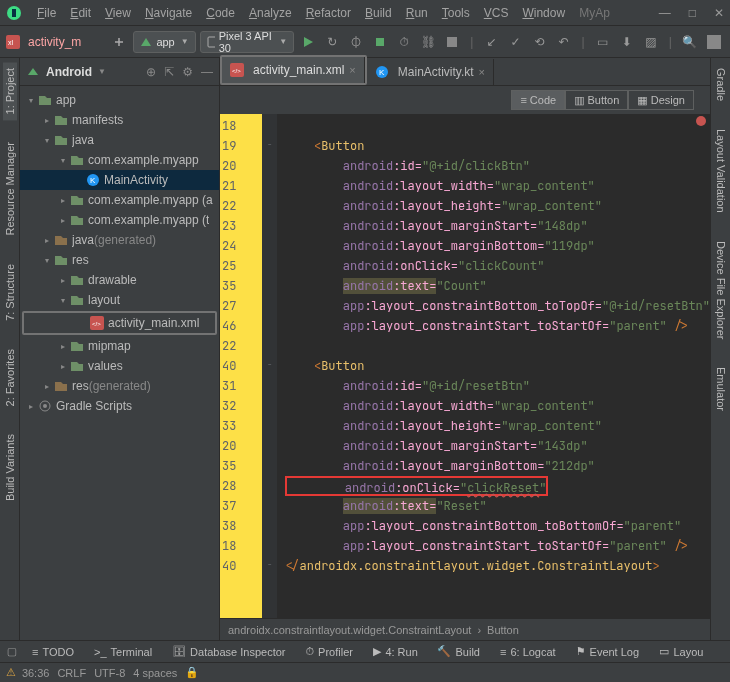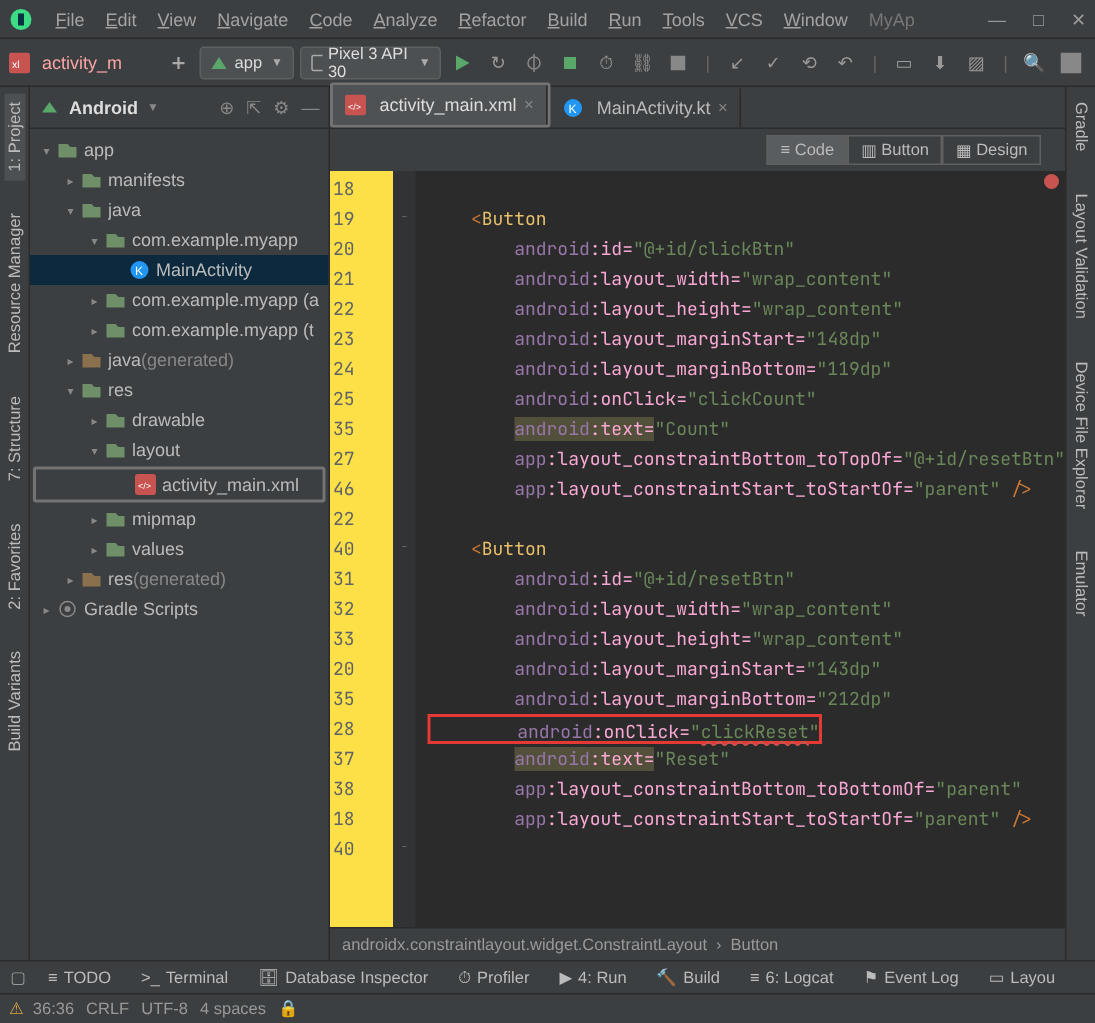--- a/index.html
+++ b/index.html
@@ -446,20 +446,21 @@
           <div class="cline">    <span class="op">&lt;</span><span class="tag">Button</span></div>
           <div class="cline">        <span class="ns">android</span><span class="attr">:id=</span><span class="str">"@+id/resetBtn"</span></div>
           <div class="cline">        <span class="ns">android</span><span class="attr">:layout_width=</span><span class="str">"wrap_content"</span></div>
           <div class="cline">        <span class="ns">android</span><span class="attr">:layout_height=</span><span class="str">"wrap_content"</span></div>
           <div class="cline">        <span class="ns">android</span><span class="attr">:layout_marginStart=</span><span class="str">"143dp"</span></div>
           <div class="cline">        <span class="ns">android</span><span class="attr">:layout_marginBottom=</span><span class="str">"212dp"</span></div>
           <div class="cline"><div class="cline rhlbox" style="display: inline-block;">        <span class="ns">android</span><span class="attr">:onClick=</span><span class="str">"</span><span class="str" style="text-decoration:underline wavy #c75450">clickReset</span><span class="str">"</span></div></div>
           <div class="cline">        <span class="warnbg"><span class="ns">android</span><span class="attr">:text=</span></span><span class="str">"Reset"</span></div>
           <div class="cline">        <span class="ns">app</span><span class="attr">:layout_constraintBottom_toBottomOf=</span><span class="str">"parent"</span></div>
           <div class="cline">        <span class="ns">app</span><span class="attr">:layout_constraintStart_toStartOf=</span><span class="str">"parent"</span> <span class="op">/&gt;</span></div>
+          <div class="cline"><span class="op">&lt;/</span><span class="tag">androidx.constraintlayout.widget.ConstraintLayout</span><span class="op">&gt;</span></div>
         </div>
     </div>
     <div class="breadcrumb">
       <span>androidx.constraintlayout.widget.ConstraintLayout</span>
         <span>›</span>
         <span>Button</span>
     </div>
   </div>
 
   <div class="vstrip right" id="rstrip">

